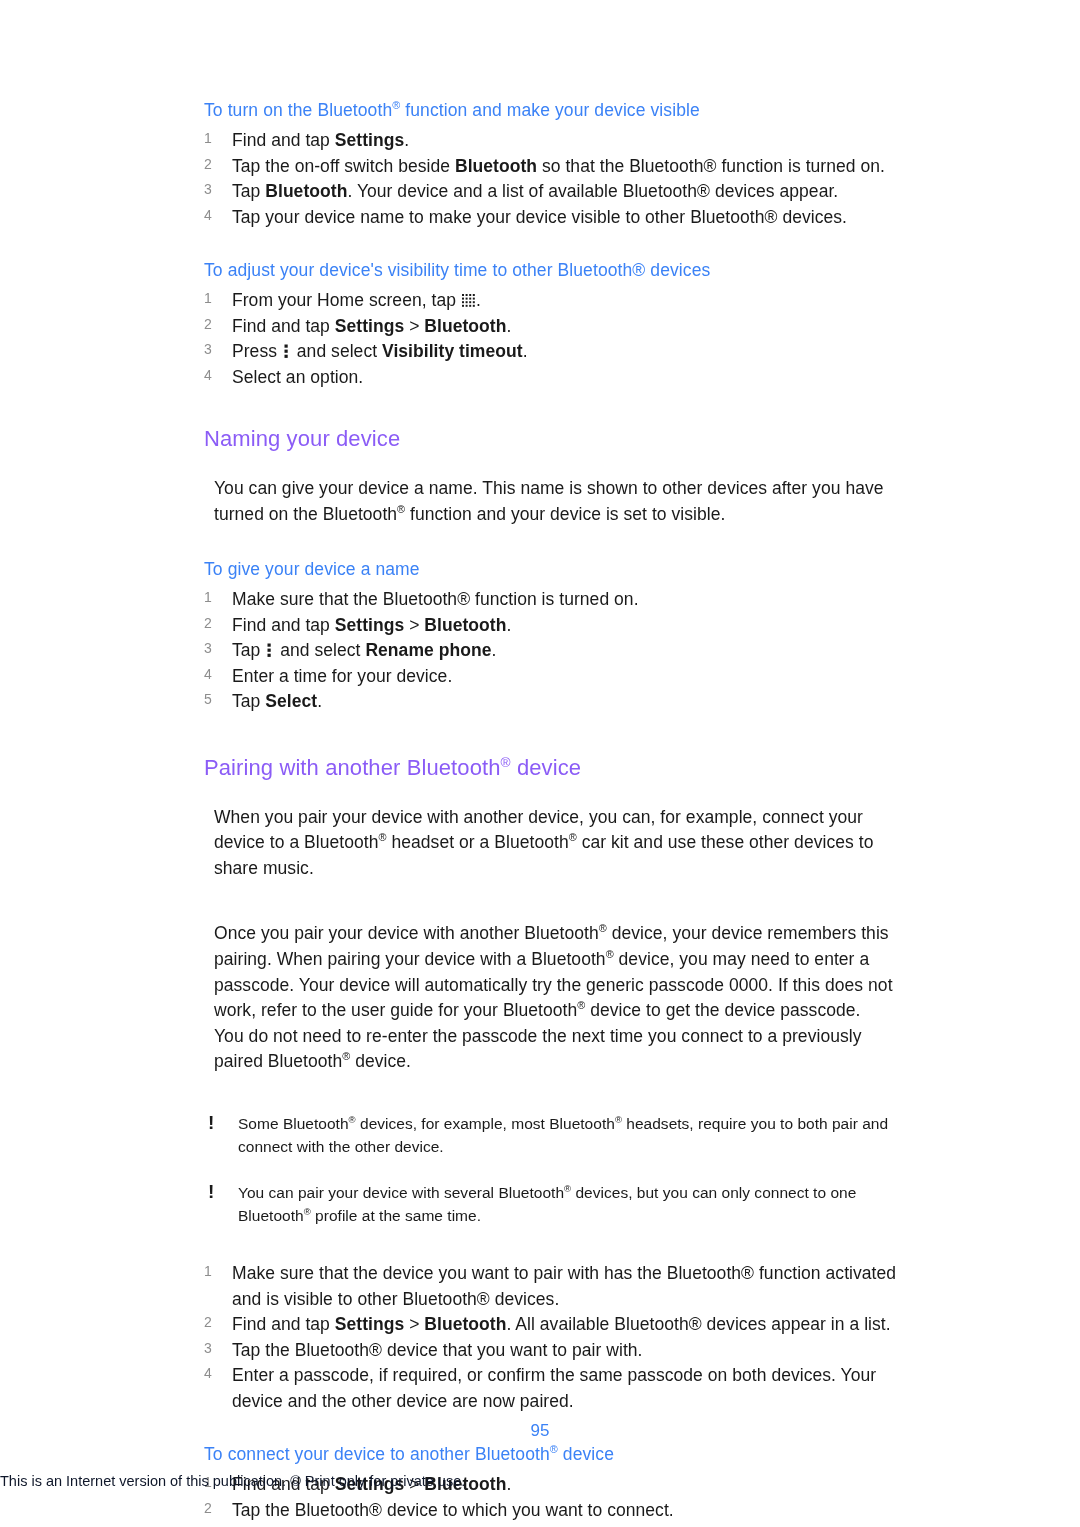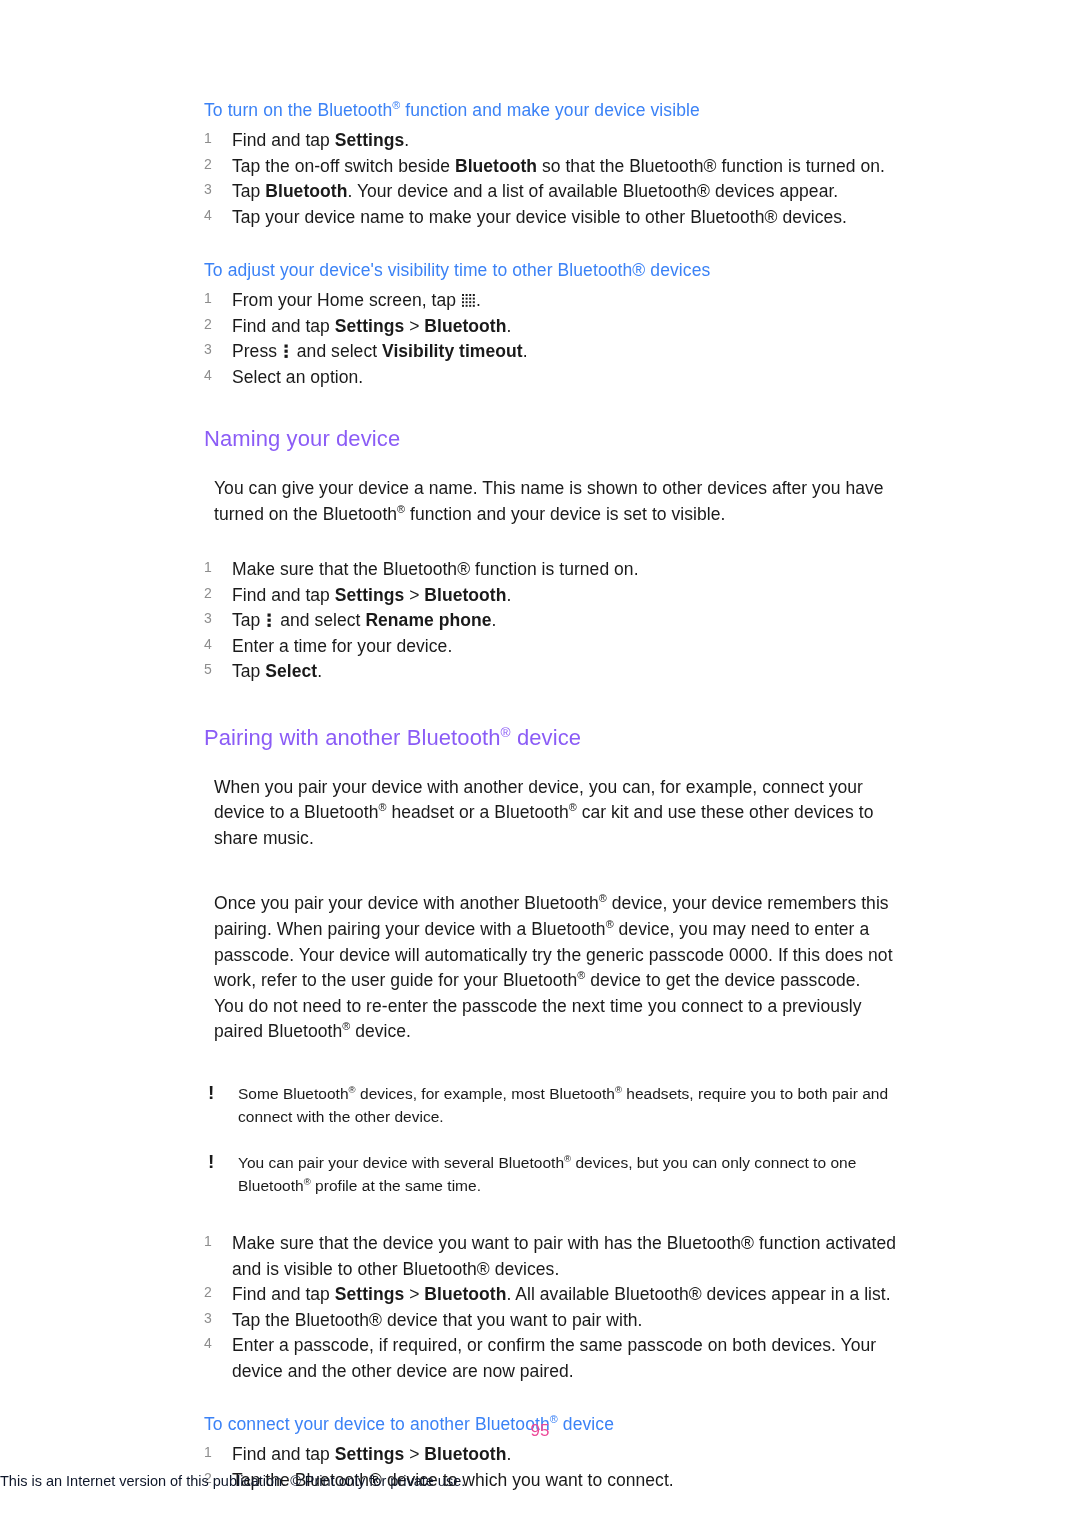--- a/index.html
+++ b/index.html
@@ -125,21 +125,21 @@
     color: #1a1a1a;
   }
 
   
   .page-number {
     position: absolute;
     top: 1421px;
     left: 0;
     width: 1080px;
     text-align: center;
-    color: #ec4899;
+    color: #3b82f6;
     font-size: 17px;
   }
   .footer-note {
     position: absolute;
     top: 1473px;
     left: 0;
     width: 1080px;
     text-align: left;
     color: #0f172a;
     font-size: 14.5px;
@@ -229,20 +229,21 @@
     <div class="sp-34"></div>
 
     <h2 class="section-title">Naming your device</h2>
 
     <div class="sp-12"></div>
 
     <p class="para"><span>You can give your device a name. This name is shown to other devices after you have turned on the Bluetooth</span><sup>®</sup><span> function and your device is set to visible.</span></p>
 
     <div class="sp-20"></div>
 
+    <div class="proc-title">To give your device a name</div>
 
     <ol class="steps">
       <li class="step">
         <span class="num">1</span>
         <span>Make sure that the Bluetooth® function is turned on.</span>
       </li>
       <li class="step">
         <span class="num">2</span>
         <span>Find and tap </span><b>Settings</b><span> &gt; </span><b>Bluetooth</b><span>.</span>
       </li>

